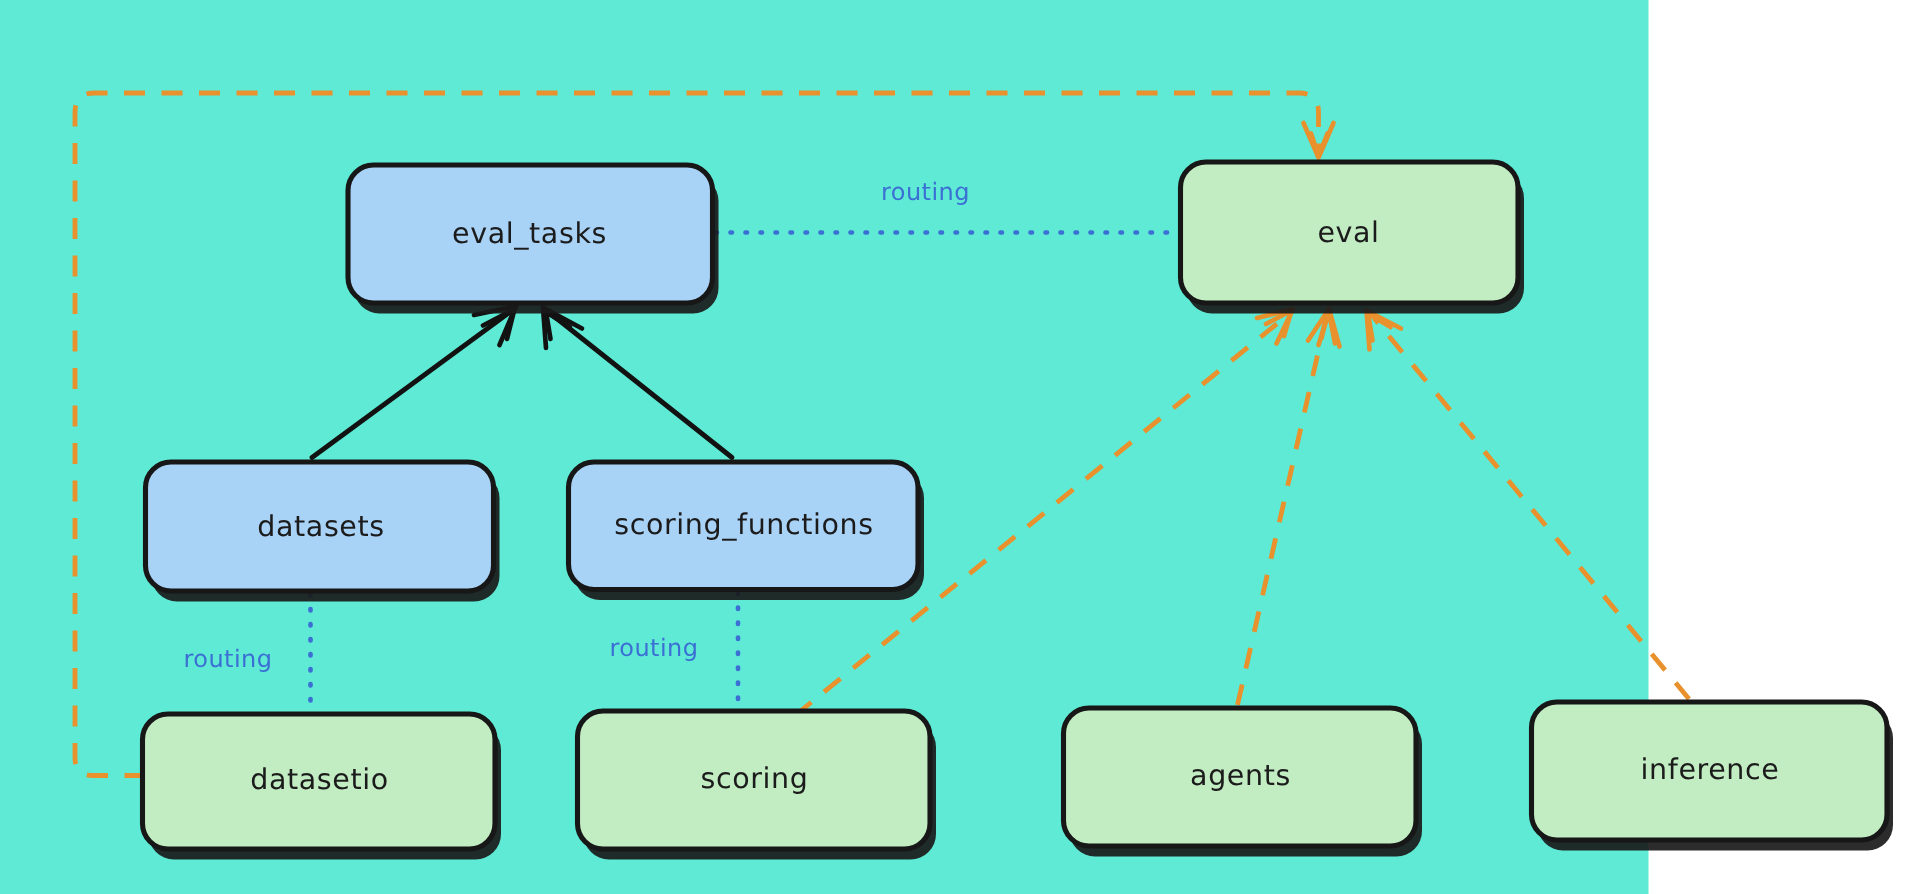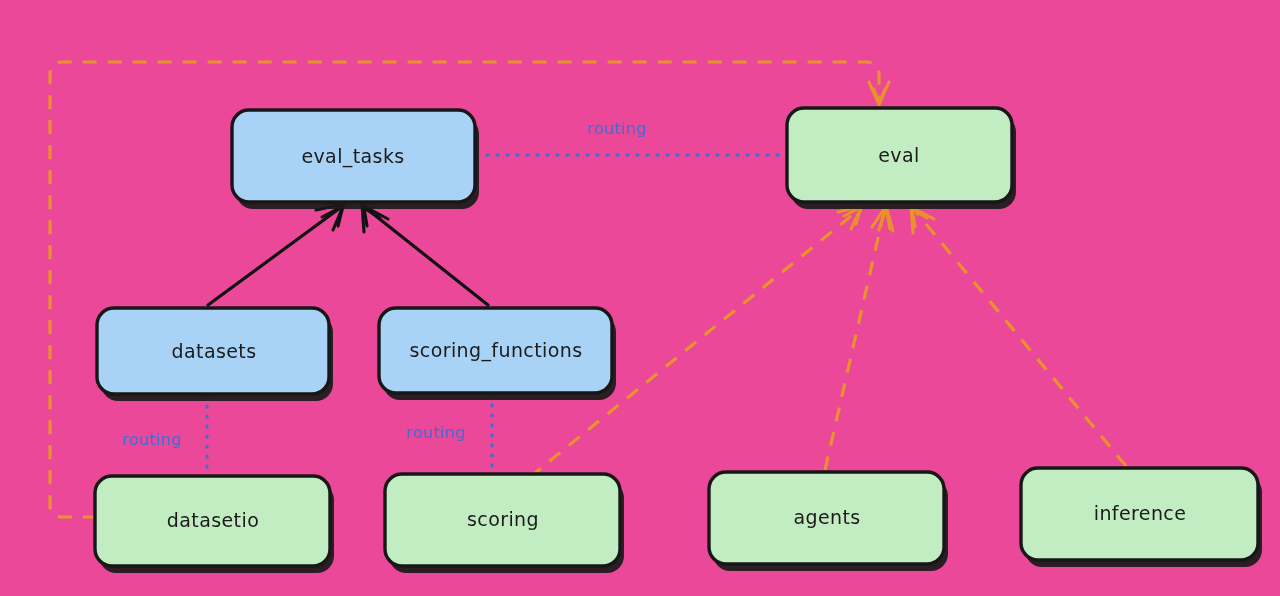--- a/index.html
+++ b/index.html
@@ -9,23 +9,23 @@
     background: #ffffff;
   }
   body {
     width: 1280px;
     height: 596px;
     font-family: "DejaVu Sans", sans-serif;
     overflow: hidden;
   }
   #diagram-root {
     position: relative;
-    width: 1280px;
+    width: 1099px;
     height: 596px;
-    background: #ec4899;
+    background: #5eead4;
     text-align: center;
   }
   svg.canvas {
     position: absolute;
     top: 0;
     left: 0;
     width: 1280px;
     height: 596px;
   }
   .node-label {

